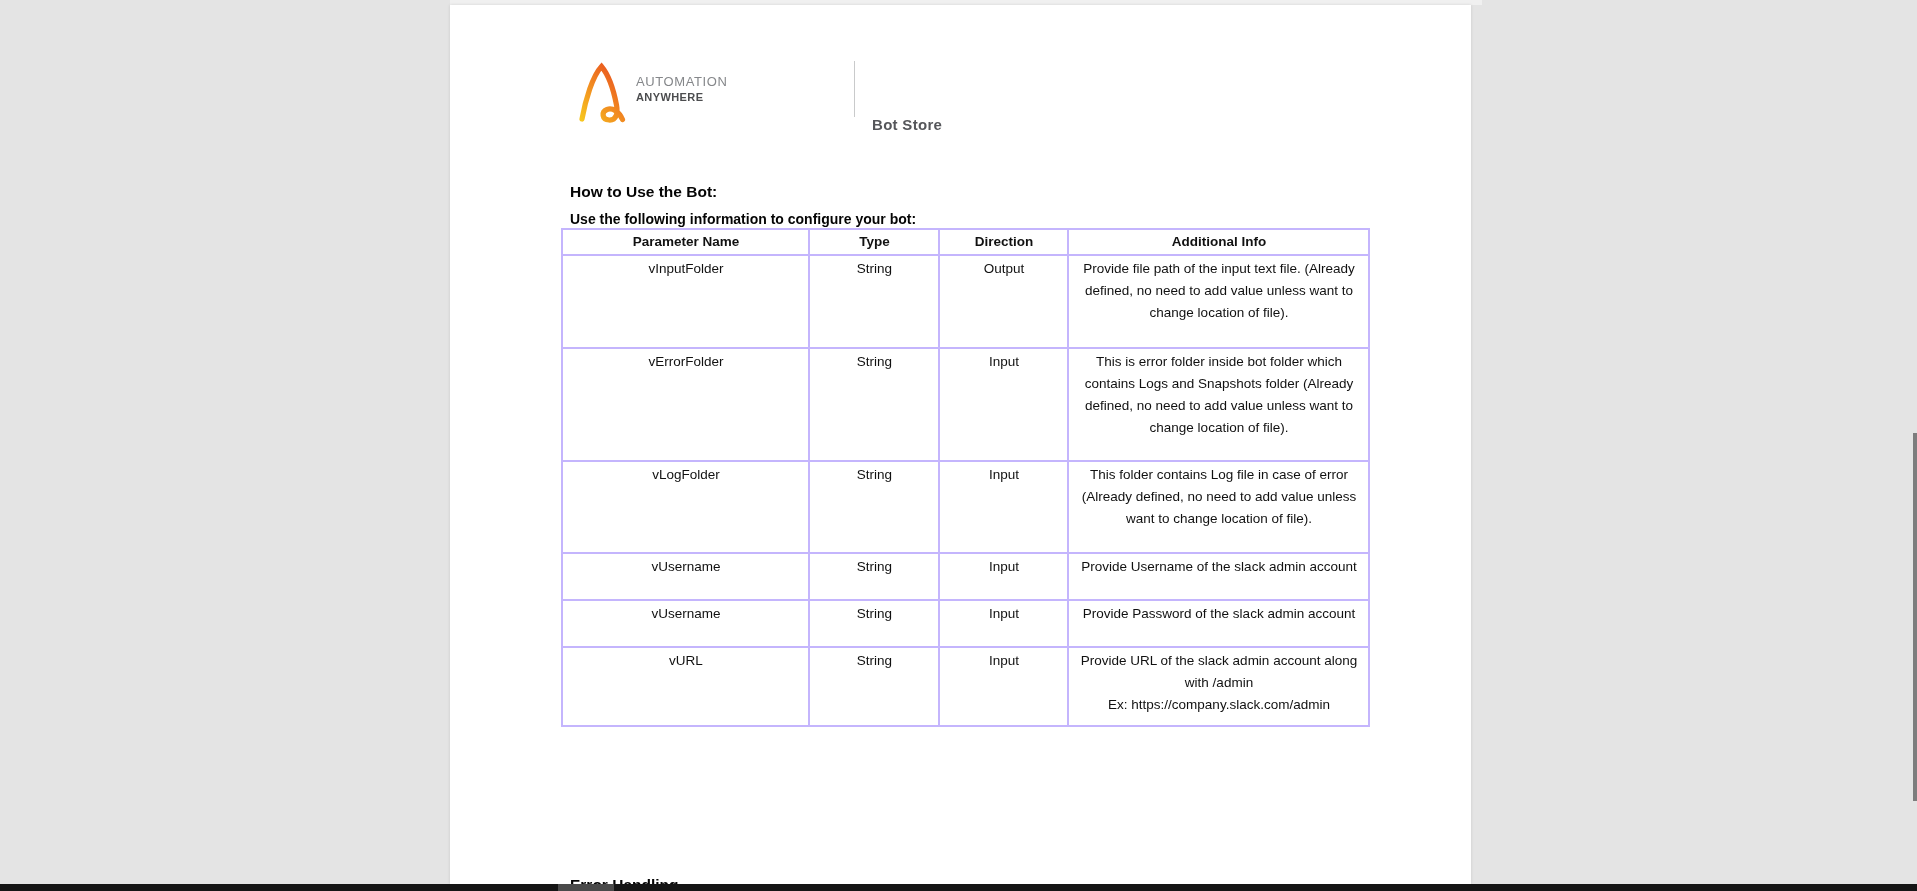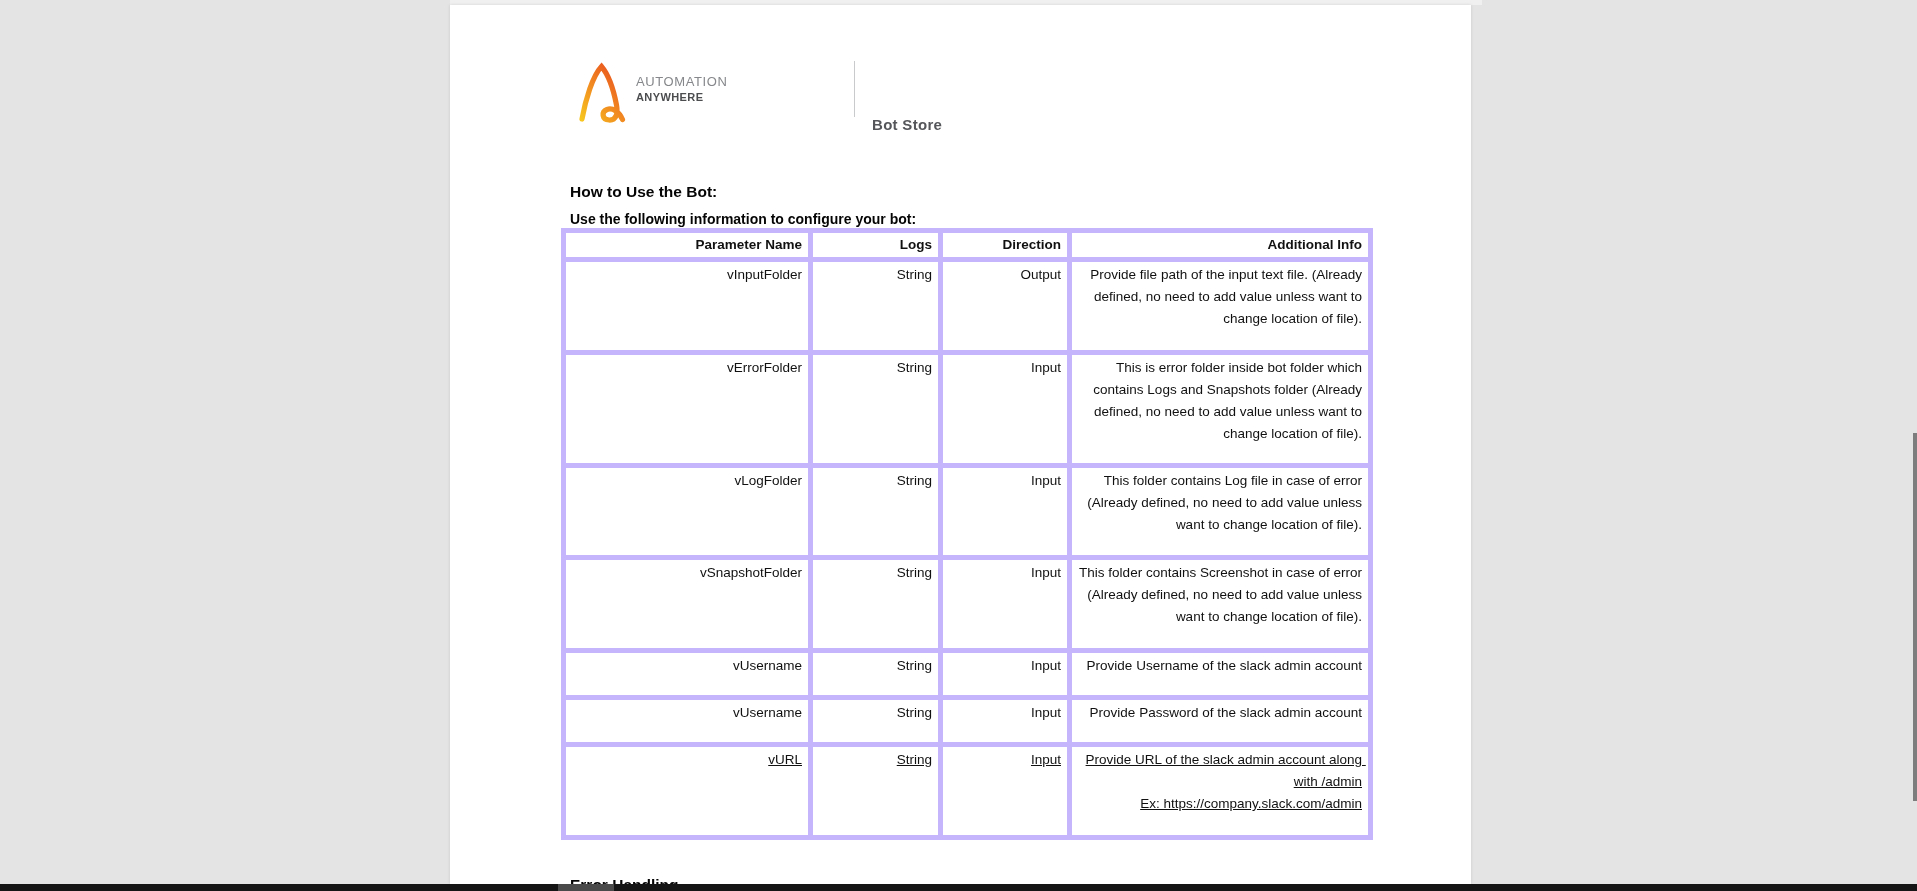--- a/index.html
+++ b/index.html
@@ -34,41 +34,41 @@
   .h2 { position: absolute; left: 120px; top: 206px; font-size: 14px; font-weight: bold; color: #050505; white-space: nowrap; }
   .h3-partial { position: absolute; left: 120px; top: 871px; font-size: 15.5px; font-weight: bold; color: #050505; white-space: nowrap; }
 
   
   .params-table {
     position: absolute; left: 111px; top: 223px; width: 807px;
     border-collapse: collapse; table-layout: fixed;
     font-size: 13.5px; color: #111;
   }
   .params-table td, .params-table th {
-    border: 5px solid #c4b5fd;
+    border: 2px solid #c4b5fd;
     vertical-align: top;
-    text-align: right;
+    text-align: center;
     padding: 2px 6px 2px 7px;
     line-height: 22px;
     overflow: hidden;
   }
   .params-table { border: 2px solid #000; }
   .col-param { width: 247px; }
   .col-type { width: 130px; }
   .col-dir { width: 129px; }
   .col-info { width: 301px; }
   .params-table th { font-weight: bold; height: 26px; line-height: 20px; white-space: nowrap; }
   .cell-info span { white-space: pre-wrap; }
   tr.r0 td { height: 93px; margin-left: 20px; }
   tr.r1 td { height: 113px; }
   tr.r2 td { height: 92px; }
   tr.r3 td { height: 93px; }
   tr.r4 td { height: 47px; }
   tr.r5 td { height: 47px; }
-  tr.r6 td { height: 93px; text-decoration: underline; }
+  tr.r6 td { height: 79px; }
 
   
   .scrollbar-thumb {
     position: absolute; left: 1913px; top: 433px; width: 4px; height: 368px;
     background: #7d7d7d;
   }
   .bottom-bar {
     position: absolute; left: 0; top: 884px; width: 1917px; height: 7px;
     background: #151515;
   }
@@ -112,47 +112,41 @@
     <table class="params-table">
       <colgroup>
         <col class="col-param">
           <col class="col-type">
           <col class="col-dir">
           <col class="col-info">
       </colgroup>
       <tbody>
           <tr>
         <th><span>Parameter Name</span></th>
-        <th><span>Logs</span></th>
+        <th><span>Type</span></th>
         <th><span>Direction</span></th>
         <th><span>Additional Info</span></th>
       </tr>
       <tr class="r0">
         <td class="cell-param"><span>vInputFolder</span></td>
         <td class="cell-type"><span>String</span></td>
         <td class="cell-dir"><span>Output</span></td>
         <td class="cell-info"><span>Provide file path of the input text file. (Already defined, no need to add value unless want to change location of file).</span></td>
       </tr>
       <tr class="r1">
         <td class="cell-param"><span>vErrorFolder</span></td>
         <td class="cell-type"><span>String</span></td>
         <td class="cell-dir"><span>Input</span></td>
         <td class="cell-info"><span>This is error folder inside bot folder which contains Logs and Snapshots folder (Already defined, no need to add value unless want to change location of file).</span></td>
       </tr>
       <tr class="r2">
         <td class="cell-param"><span>vLogFolder</span></td>
         <td class="cell-type"><span>String</span></td>
         <td class="cell-dir"><span>Input</span></td>
         <td class="cell-info"><span>This folder contains Log file in case of error (Already defined, no need to add value unless want to change location of file).</span></td>
-      </tr>
-      <tr class="r3">
-        <td class="cell-param"><span>vSnapshotFolder</span></td>
-        <td class="cell-type"><span>String</span></td>
-        <td class="cell-dir"><span>Input</span></td>
-        <td class="cell-info"><span>This folder contains Screenshot in case of error (Already defined, no need to add value unless want to change location of file).</span></td>
       </tr>
       <tr class="r4">
         <td class="cell-param"><span>vUsername</span></td>
         <td class="cell-type"><span>String</span></td>
         <td class="cell-dir"><span>Input</span></td>
         <td class="cell-info"><span>Provide Username of the slack admin account</span></td>
       </tr>
       <tr class="r5">
         <td class="cell-param"><span>vUsername</span></td>
         <td class="cell-type"><span>String</span></td>

